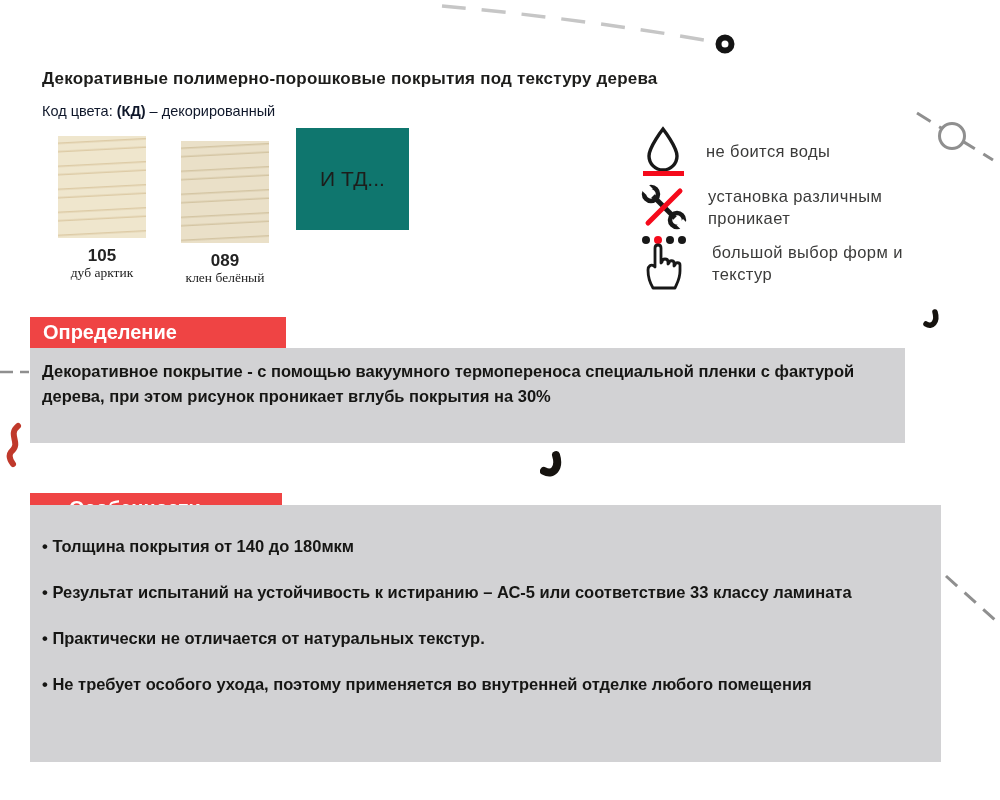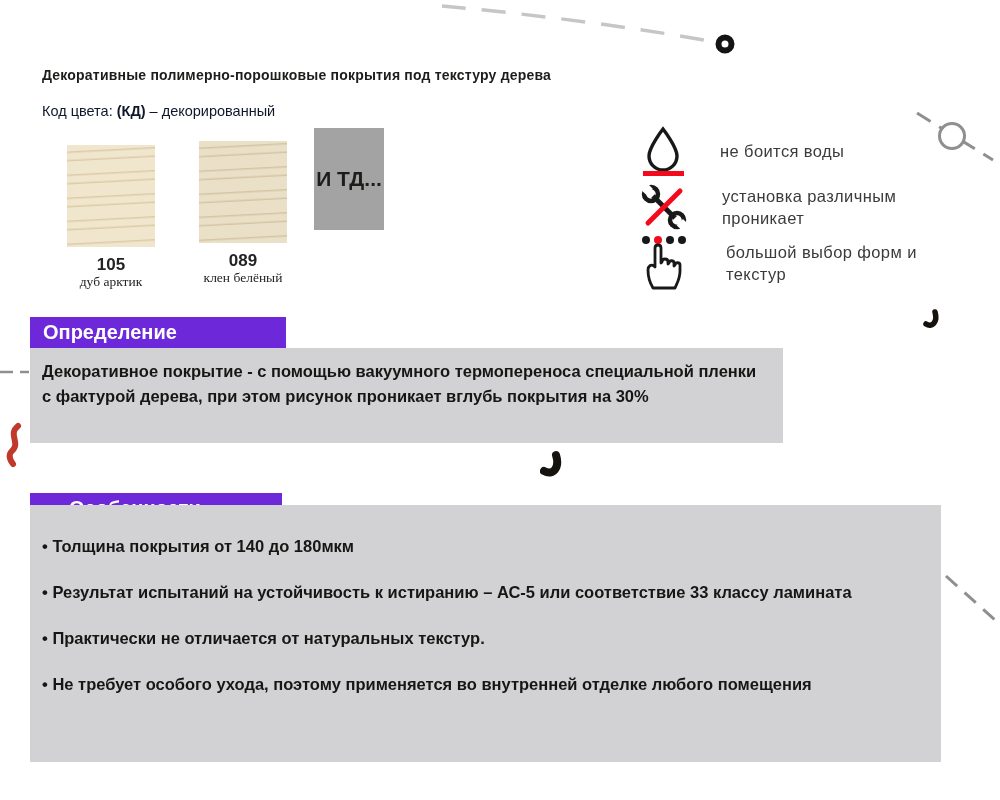--- a/index.html
+++ b/index.html
@@ -1,42 +1,42 @@
 <!DOCTYPE html>
 <html><head>
 <meta charset="utf-8">
 <style>
   html,body{margin:0;padding:0;background:#ffffff;}
   .canvas{position:relative;width:1000px;height:800px;background:#ffffff;overflow:hidden;
           font-family:"Liberation Sans","DejaVu Sans",sans-serif;color:#1c1c1a;}
   .abs{position:absolute;}
 
   
-  .title{left:42px;top:58px;width:900px;font-size:14px;font-weight:700;letter-spacing:.2px;color:#1d1d1b;}
+  .title{left:42px;top:58px;width:900px;font-size:17px;font-weight:700;letter-spacing:.2px;color:#1d1d1b;}
   .subtitle{left:42px;top:88px;font-size:14.5px;color:#0f172a;}
   .subtitle b{font-weight:700;}
 
   
   .swatch-row{left:50px;top:128px;display:flex;gap:14px;}
   .swatch{width:88px;text-align:center;}
   .chip{width:88px;height:102px;}
   .sw-code{margin-top:9px;font-size:17px;font-weight:600;color:#232323;line-height:18px;}
   .sw-name{font-size:13.5px;color:#232323;line-height:16px;font-family:Liberation Serif, serif;}
-  .etc-box{width:70px;height:102px;background:#a3a3a3;display:flex;align-items:center;justify-content:center;
-           font-size:21px;font-weight:700;color:#1d1d1b;}
+  .etc-box{width:113px;height:102px;background:#0f766e;display:flex;align-items:center;justify-content:center;
+           font-size:21px;font-weight:400;color:#1d1d1b;}
 
   
-  .ico-row{position:absolute;left:640px;display:flex;align-items:center;gap:34px;width:310px;}
+  .ico-row{position:absolute;left:640px;display:flex;align-items:center;gap:20px;width:310px;}
   .ico-label{font-size:16.5px;color:#3b3b3a;line-height:22px;letter-spacing:.4px;}
   .ico-box{flex:0 0 auto;}
 
   
-  .banner{background:#6d28d9;color:#ffffff;font-weight:700;font-size:20px;line-height:31px;padding-left:13px;}
+  .banner{background:#ef4444;color:#ffffff;font-weight:700;font-size:20px;line-height:31px;padding-left:13px;}
   #def-banner{left:30px;top:317px;width:243px;height:31px;}
-  #def-panel{left:30px;top:348px;width:753px;height:95px;background:#d2d2d4;box-sizing:border-box;
+  #def-panel{left:30px;top:348px;width:875px;height:95px;background:#d2d2d4;box-sizing:border-box;
              padding:11px 24px 0 12px;font-size:16.5px;font-weight:600;line-height:24.5px;color:#161614;}
   #feat-banner{left:30px;top:493px;width:213px;height:31px;padding-left:39px;}
   #feat-panel{left:30px;top:505px;width:911px;height:257px;background:#d2d2d4;box-sizing:border-box;
               padding:26px 22px 0 12px;}
   #feat-panel ul{margin:0;padding:0;list-style:none;}
   #feat-panel li{font-size:16.5px;font-weight:600;color:#161614;line-height:31px;margin-bottom:15px;}
   #feat-panel li::before{content:"\2022\00a0";}
 
   
   .decor{position:absolute;pointer-events:none;}
@@ -76,21 +76,21 @@
   </svg>
 
   <h1 class="abs title">Декоративные полимерно-порошковые покрытия под текстуру дерева</h1>
   <p class="abs subtitle">
     <span>Код цвета:</span>
     <b>(КД)</b>
     <span>– декорированный</span>
   </p>
 
   <div class="abs swatch-row">
-    <figure class="swatch" style="margin:17px">
+    <figure class="swatch" style="margin:8px">
       <div class="chip" style="background: repeating-linear-gradient(177deg, rgb(239, 230, 205) 0px, rgb(239, 230, 205) 6px, rgb(221, 203, 166) 7px, rgb(239, 230, 205) 9px, rgb(239, 230, 205) 14px, rgb(221, 203, 166) 16px, rgb(239, 230, 205) 17px, rgb(239, 230, 205) 23px);"></div>
       <figcaption>
         <div class="sw-code">105</div>
         <div class="sw-name">дуб арктик</div>
       </figcaption>
     </figure>
     <figure class="swatch" style="margin:13px">
       <div class="chip" style="background: repeating-linear-gradient(177deg, rgb(234, 224, 200) 0px, rgb(234, 224, 200) 6px, rgb(212, 197, 163) 7px, rgb(234, 224, 200) 9px, rgb(234, 224, 200) 14px, rgb(212, 197, 163) 16px, rgb(234, 224, 200) 17px, rgb(234, 224, 200) 23px);"></div>
       <figcaption>
         <div class="sw-code">089</div>

